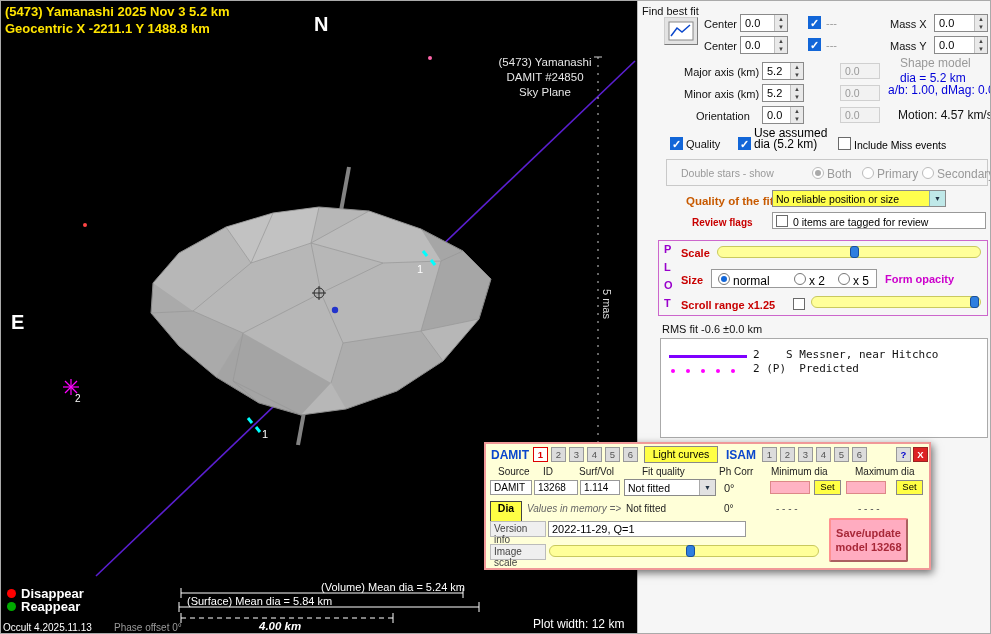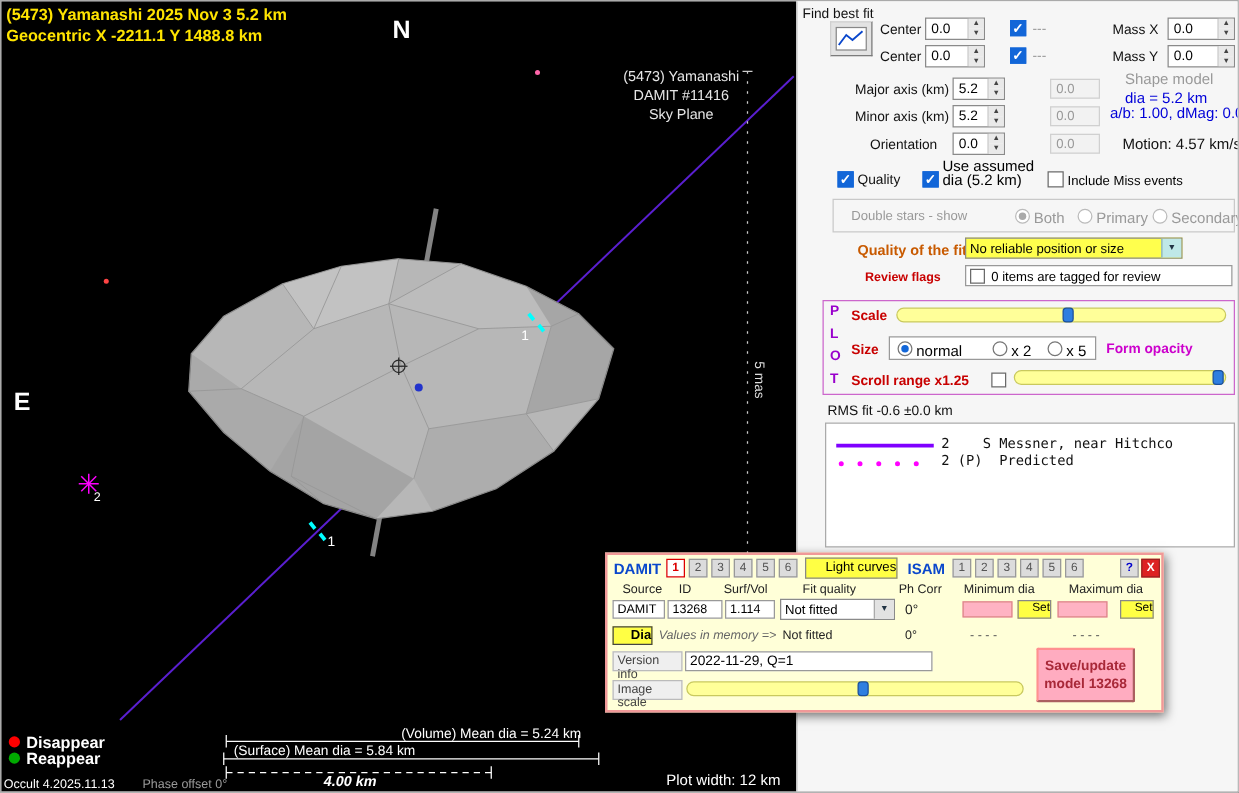--- a/index.html
+++ b/index.html
@@ -66,21 +66,21 @@
 
   .panelbox{position:absolute;background:#fff;border:1px solid #999}
 
   
   #damit{position:absolute;left:483px;top:441px;width:447px;height:128px;background:#ffffd8;
          border:2px solid #f09898;box-shadow:2px 3px 8px rgba(0,0,0,.55);z-index:5}
   .tabbtn{position:absolute;width:15px;height:15px;background:#dcdcdc;border:1px solid #999;
           font-size:9.5px;color:#555;text-align:center;line-height:13px}
   .tabbtn.active{background:#fff;border:1px solid #d00;color:#d00;font-weight:bold}
   .dtitle{position:absolute;color:#0a47cc;font-weight:bold;font-size:12px}
-  .ybtn{position:absolute;background:#ffff44;border:1px solid #888;font-size:9.5px;text-align:right;line-height:12px}
+  .ybtn{position:absolute;background:#ffff44;border:1px solid #888;font-size:9.5px;text-align:center;line-height:12px}
   .pinkfld{position:absolute;background:#ffb3c3;border:1px solid #d88}
   .fld{position:absolute;background:#fff;border:1px solid #999;font-size:10px;padding:1px 3px;white-space:nowrap;overflow:hidden}
   .hdr{position:absolute;font-size:10px;color:#222;white-space:nowrap}
   .glabel{position:absolute;background:#efefef;border:1px solid #bbb;font-size:10px;color:#444;padding:1px 3px}
   .savebtn{position:absolute;background:#ffacc0;border:2px outset #ff9090;border-radius:2px;
            color:#a82838;font-weight:bold;font-size:11px;text-align:center;padding-top:6px;line-height:14px}
   .mono{font-family:"DejaVu Sans Mono",monospace}
 </style>
 </head>
 <body>
@@ -171,21 +171,21 @@
     </svg>
 
     
     <div class="t yellowhdr" style="left:4px;top:3px">(5473) Yamanashi  2025 Nov 3   5.2 km</div>
     <div class="t yellowhdr" style="left:4px;top:20px">Geocentric X  -2211.1 Y 1488.8 km</div>
     <div class="t compass" style="left:313px;top:12px">N</div>
     <div class="t compass" style="left:10px;top:310px">E</div>
 
     <div class="abs skylbl" style="left:492px;top:54px;width:104px">
       <div>(5473) Yamanashi</div>
-      <div>DAMIT #11416</div>
+      <div>DAMIT #24850</div>
       <div>Sky Plane</div>
     </div>
 
     <div class="t mas" style="left:600px;top:288px">5 mas</div>
 
     <div class="t chordlbl" style="left:416px;top:262px">1</div>
     <div class="t chordlbl" style="left:261px;top:427px">1</div>
     <div class="t chordlbl" style="left:74px;top:392px;font-size:10px">2</div>
 
     <div class="t wtxt" style="left:320px;top:580px">(Volume) Mean dia = 5.24 km</div>
@@ -392,21 +392,21 @@
     <div class="dd white" style="left:138px;top:35px;width:92px;height:17px">
       <span class="dd-val">Not fitted</span>
       <span class="dd-btn"></span>
     </div>
     <div class="hdr" style="left:238px;top:38px;font-size:11px">0°</div>
     <span class="pinkfld" style="left:284px;top:37px;width:40px;height:13px"></span>
     <div class="ybtn" style="left:328px;top:36px;width:27px;height:15px">Set</div>
     <span class="pinkfld" style="left:360px;top:37px;width:40px;height:13px"></span>
     <div class="ybtn" style="left:410px;top:36px;width:27px;height:15px">Set</div>
 
-    <div class="ybtn" style="left:4px;top:57px;width:32px;height:15px;font-size:10.5px;font-weight:bold;border-color:#444">Dia</div>
+    <div class="ybtn" style="left:4px;top:57px;width:32px;height:21px;font-size:10.5px;font-weight:bold;border-color:#444">Dia</div>
     <div class="hdr" style="left:41px;top:59px;font-style:italic;color:#666">Values in memory =&gt;</div>
     <div class="hdr" style="left:140px;top:59px">Not fitted</div>
     <div class="hdr" style="left:238px;top:59px">0°</div>
     <div class="hdr" style="left:290px;top:59px;color:#555">- - - -</div>
     <div class="hdr" style="left:372px;top:59px;color:#555">- - - -</div>
 
     <div class="glabel" style="left:4px;top:77px;width:56px;height:16px">Version info</div>
     <div class="fld" style="left:62px;top:77px;width:198px;height:16px;font-size:11px">2022-11-29, Q=1</div>
     <div class="savebtn" style="left:343px;top:74px;width:79px;height:44px">
       <div>Save/update</div>

